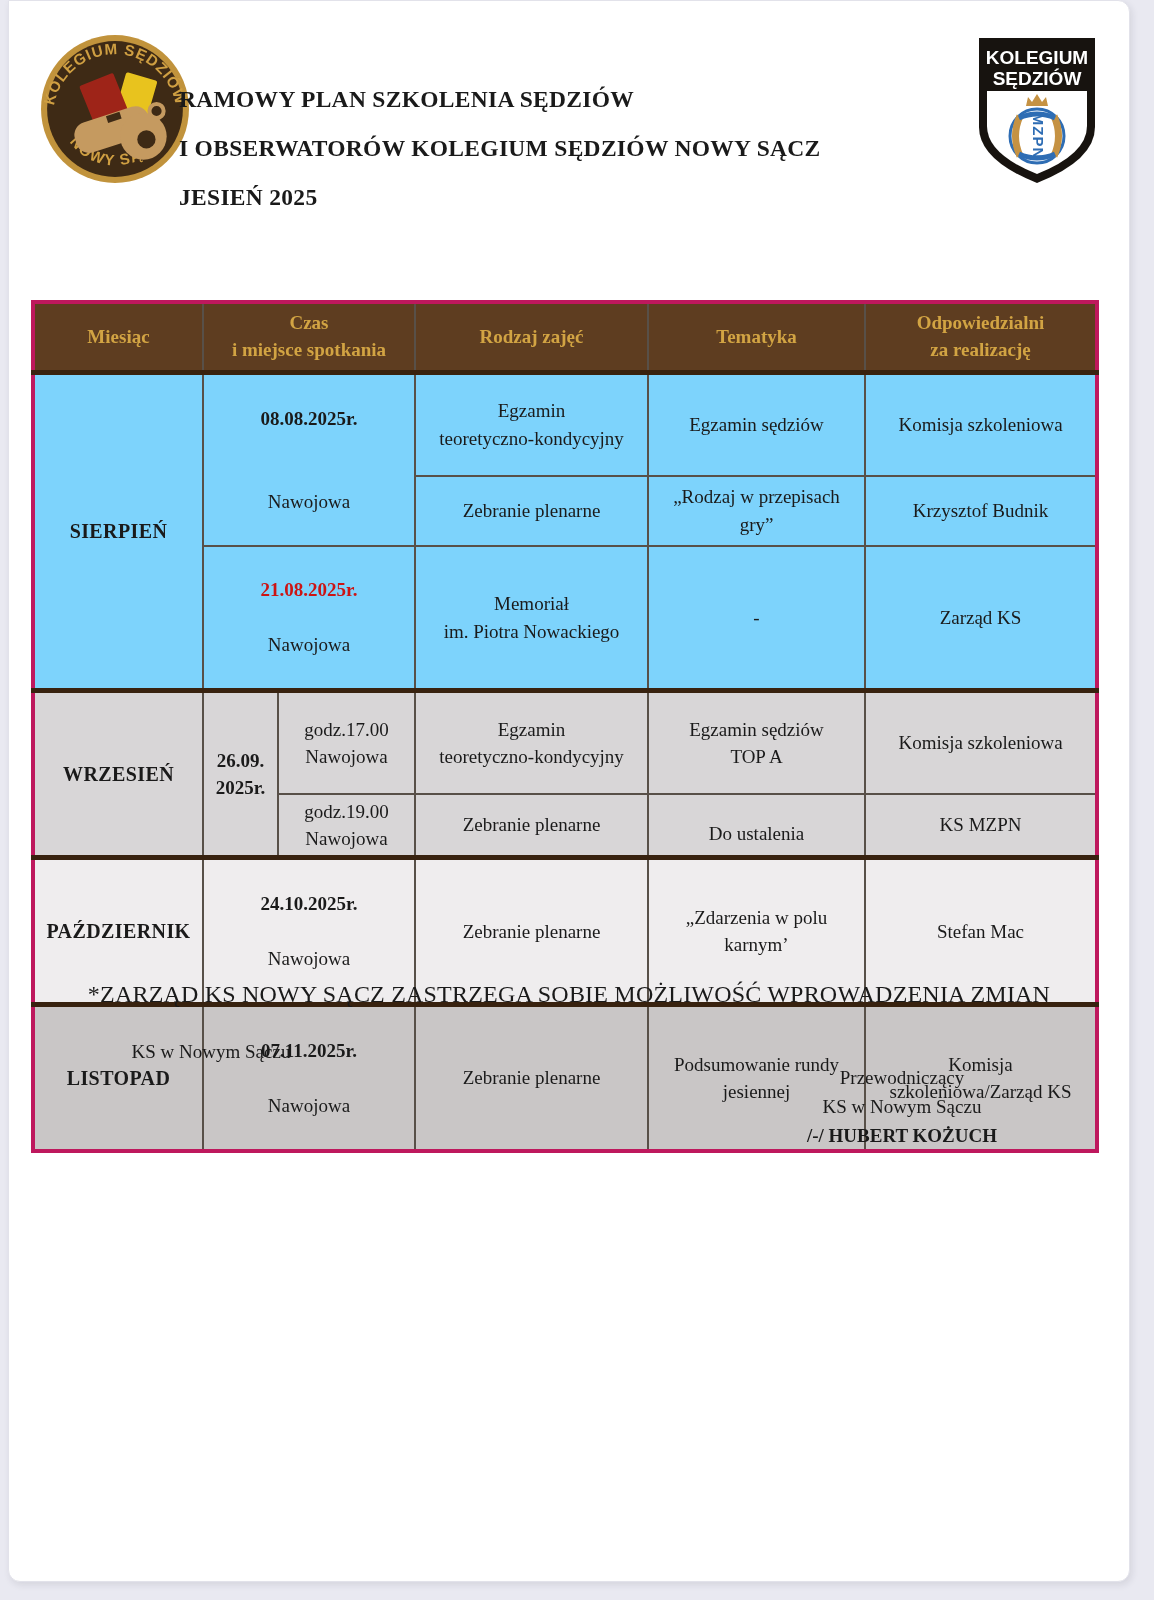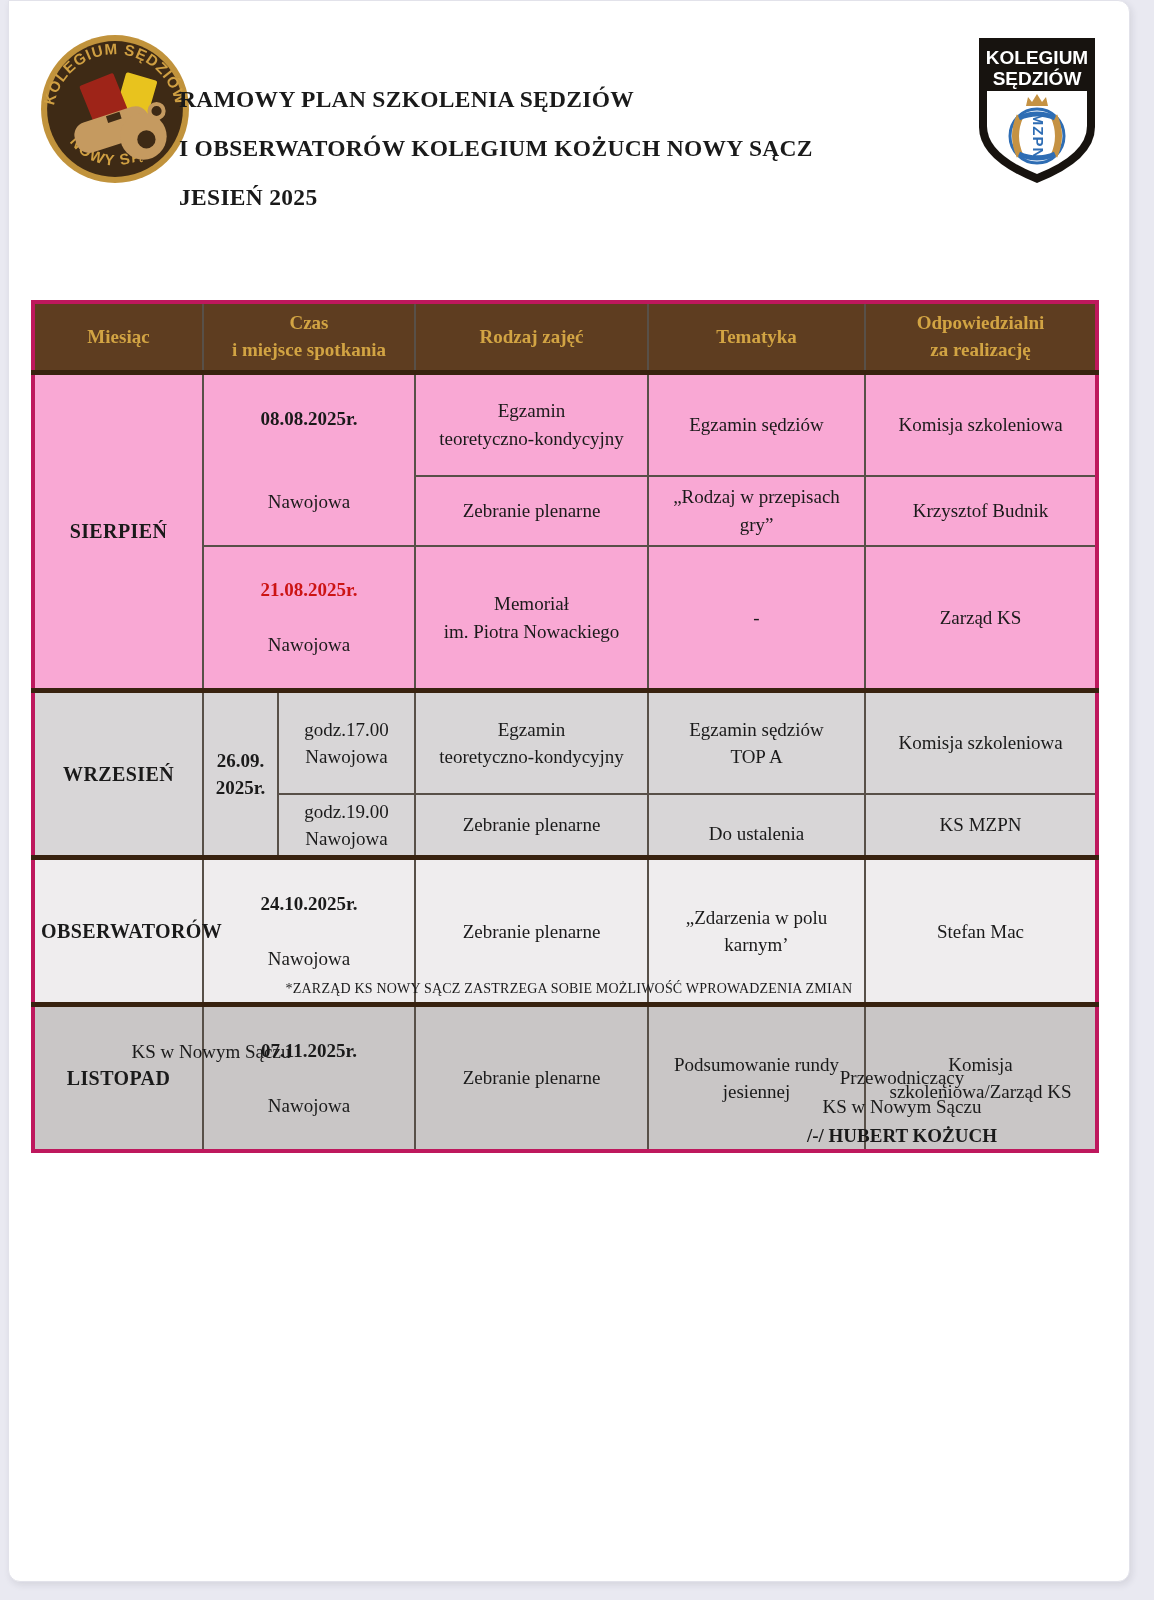--- a/index.html
+++ b/index.html
@@ -34,33 +34,33 @@
     white-space:pre-line;line-height:1.45;
   }
   .sched th{
     background:#5e3d20;color:#d2a443;font-weight:bold;
     height:62px;border-bottom:4px solid #38220f;border-top:2px solid #38220f;
     line-height:1.4;
   }
   tr.block-start td{border-top:5px solid #38220f;}
   .h-hdr{height:62px;} .h-r1{height:90px;} .h-r2{height:60px;} .h-r3{height:55px;}
   .h-w1{height:103px;} .h-w2{height:64px;} .h-p{height:88px;} .h-l{height:126px;}
-  .bg-aug td{background:#f9a8d4;}
+  .bg-aug td{background:#7dd3fc;}
   .bg-sep td{background:#d8d6d7;}
   .bg-oct td{background:#efedee;}
   .bg-nov td{background:#c9c6c6;}
   td.month{font-weight:bold;font-size:20px;letter-spacing:.4px;}
   .date{font-weight:bold;display:block;}
   .date.red{color:#cc1414;}
   .place{display:block;}
   .gap-lg .place{margin-top:28px;}
   td.valign-bottom{vertical-align:bottom;padding-bottom:8px;}
   
   .note{position:absolute;left:0;top:980px;width:1120px;text-align:center;
-        font-size:14px;letter-spacing:.2px;}
+        font-size:24px;letter-spacing:.2px;}
   .sig{position:absolute;top:1036px;text-align:center;font-size:19px;line-height:29px;}
   .sig-left{left:72px;width:260px;}
   .sig-right{left:768px;width:250px;margin-top:26px;}
   .sig .name{font-weight:bold;}
 </style>
 </head>
 <body>
 
 <div class="page">
 
@@ -92,21 +92,21 @@
         <rect x="-44" y="-15" width="76" height="31" rx="13" fill="#c59a60"></rect>
         <rect x="-8" y="-14" width="14" height="7" fill="#3e2a15"></rect>
       </g>
       <circle cx="103" cy="102" r="23" fill="#c59a60"></circle>
       <circle cx="106" cy="105" r="9" fill="#3e2a15"></circle>
     </g>
   </svg>
 
   <div class="title-block">
     <div class="title-line">RAMOWY PLAN SZKOLENIA SĘDZIÓW</div>
-    <div class="title-line">I OBSERWATORÓW KOLEGIUM KOŻUCH NOWY SĄCZ</div>
+    <div class="title-line">I OBSERWATORÓW KOLEGIUM SĘDZIÓW NOWY SĄCZ</div>
     <div class="title-line">JESIEŃ 2025</div>
   </div>
 
   <svg class="badge-right" viewBox="0 0 132 152">
     <path d="M8 4 H124 V93 Q124 126 66 149 Q8 126 8 93 Z" fill="#17130f"></path>
     <path d="M16 57 H116 V92 Q116 120 66 140 Q16 120 16 92 Z" fill="#ffffff"></path>
     <text x="66" y="30" text-anchor="middle" font-family="Liberation Sans, sans-serif" font-weight="bold" font-size="19" fill="#ffffff">KOLEGIUM</text>
     <text x="66" y="51" text-anchor="middle" font-family="Liberation Sans, sans-serif" font-weight="bold" font-size="19" fill="#ffffff">SĘDZIÓW</text>
 
     <path d="M55 72 L57 63 L61 68 L66 60 L71 68 L75 63 L77 72 Z" fill="#c59243"></path>
@@ -185,21 +185,21 @@
     </tr>
     <tr class="h-w2 bg-sep">
       <td>godz.19.00
 Nawojowa</td>
       <td>Zebranie plenarne</td>
       <td class="valign-bottom">Do ustalenia</td>
       <td>KS MZPN</td>
     </tr>
 
     <tr class="h-p bg-oct block-start">
-      <td class="month">OBSERWATORÓW</td>
+      <td class="month">PAŹDZIERNIK</td>
       <td colspan="2">
         <span class="date">24.10.2025r.</span>
         <span class="place">Nawojowa</span>
       </td>
       <td>Zebranie plenarne</td>
       <td>„Zdarzenia w polu
 karnym’</td>
       <td>Stefan Mac</td>
     </tr>
 

